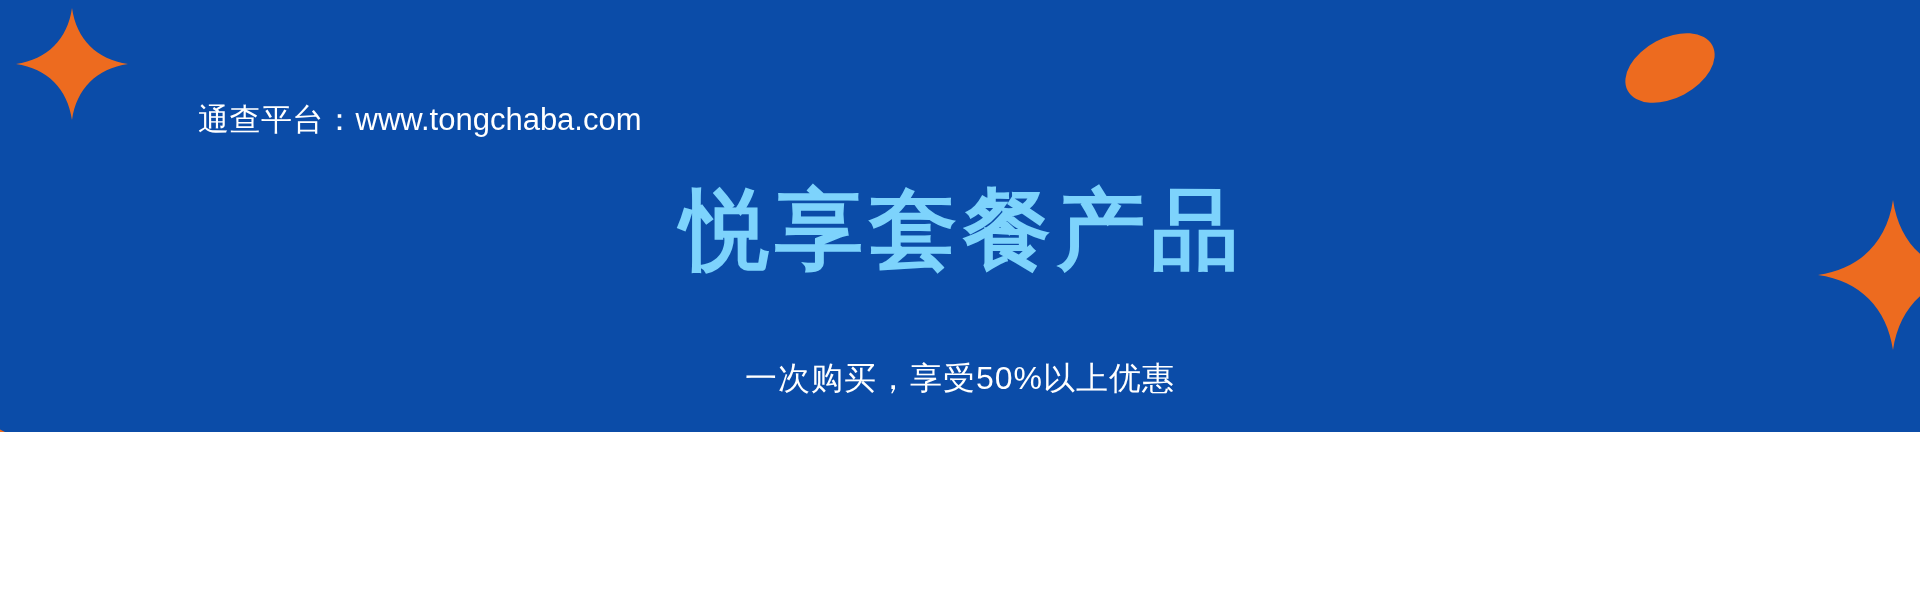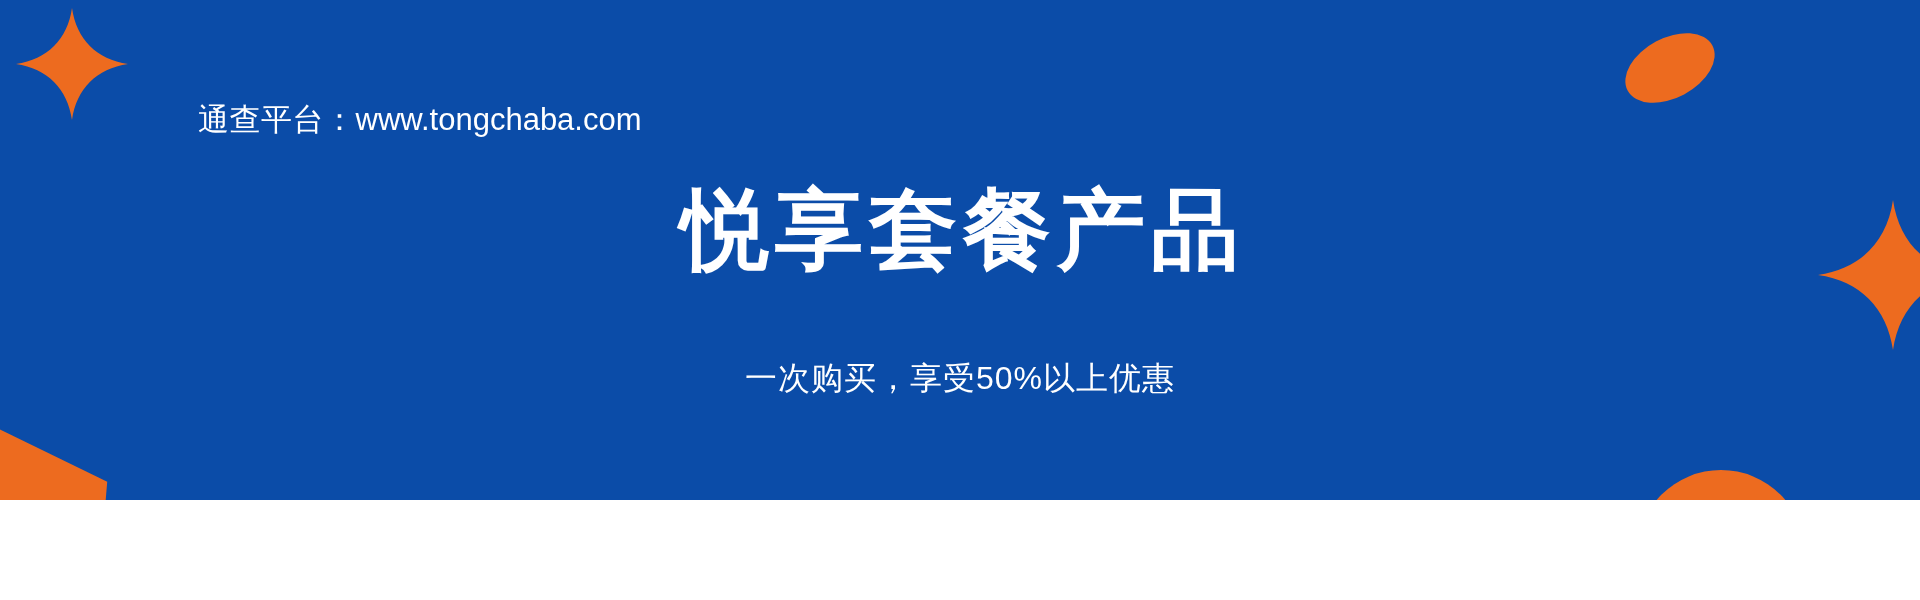--- a/index.html
+++ b/index.html
@@ -3,21 +3,21 @@
 <meta charset="utf-8">
 <style>
   html, body {
     margin: 0;
     padding: 0;
     background: #ffffff;
   }
   #banner {
     position: relative;
     width: 1920px;
-    height: 500px;
+    height: 432px;
     overflow: hidden;
     background: #0B4CA8;
     font-family: "Liberation Sans", "DejaVu Sans", sans-serif;
     user-select: none;
   }
 
   
   .deco {
     position: absolute;
     pointer-events: none;
@@ -109,21 +109,21 @@
   .platform-line .url {
     letter-spacing: 0px;
   }
 
   .main-title {
     position: absolute;
     left: 0;
     right: 0;
     top: 186px;
     text-align: center;
-    color: #ffffff;
+    color: #7dd3fc;
     font-size: 88px;
     font-weight: 700;
     letter-spacing: 6px;
     line-height: 1;
     text-indent: 6px;
   }
 
   .sub-row {
     position: absolute;
     left: 0;

